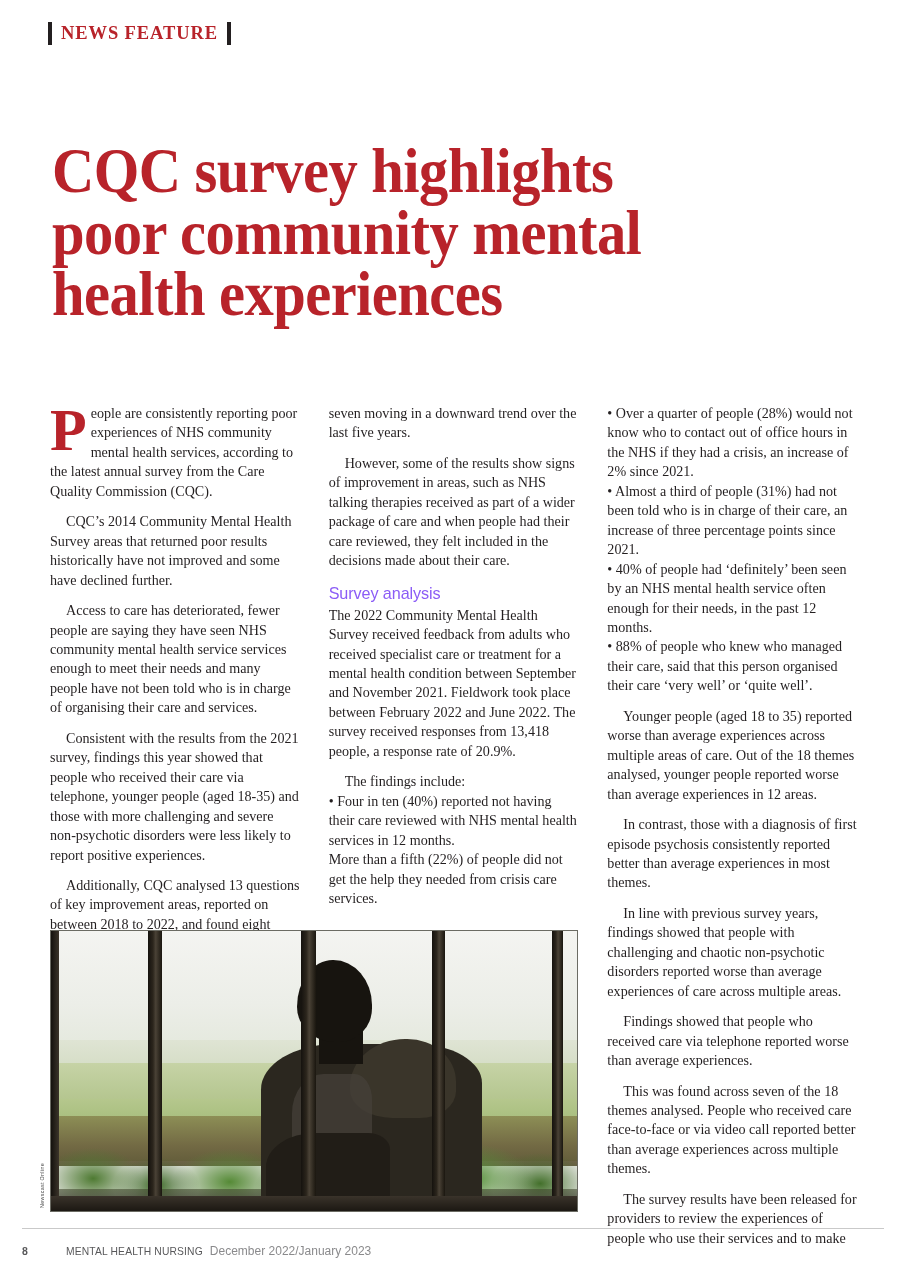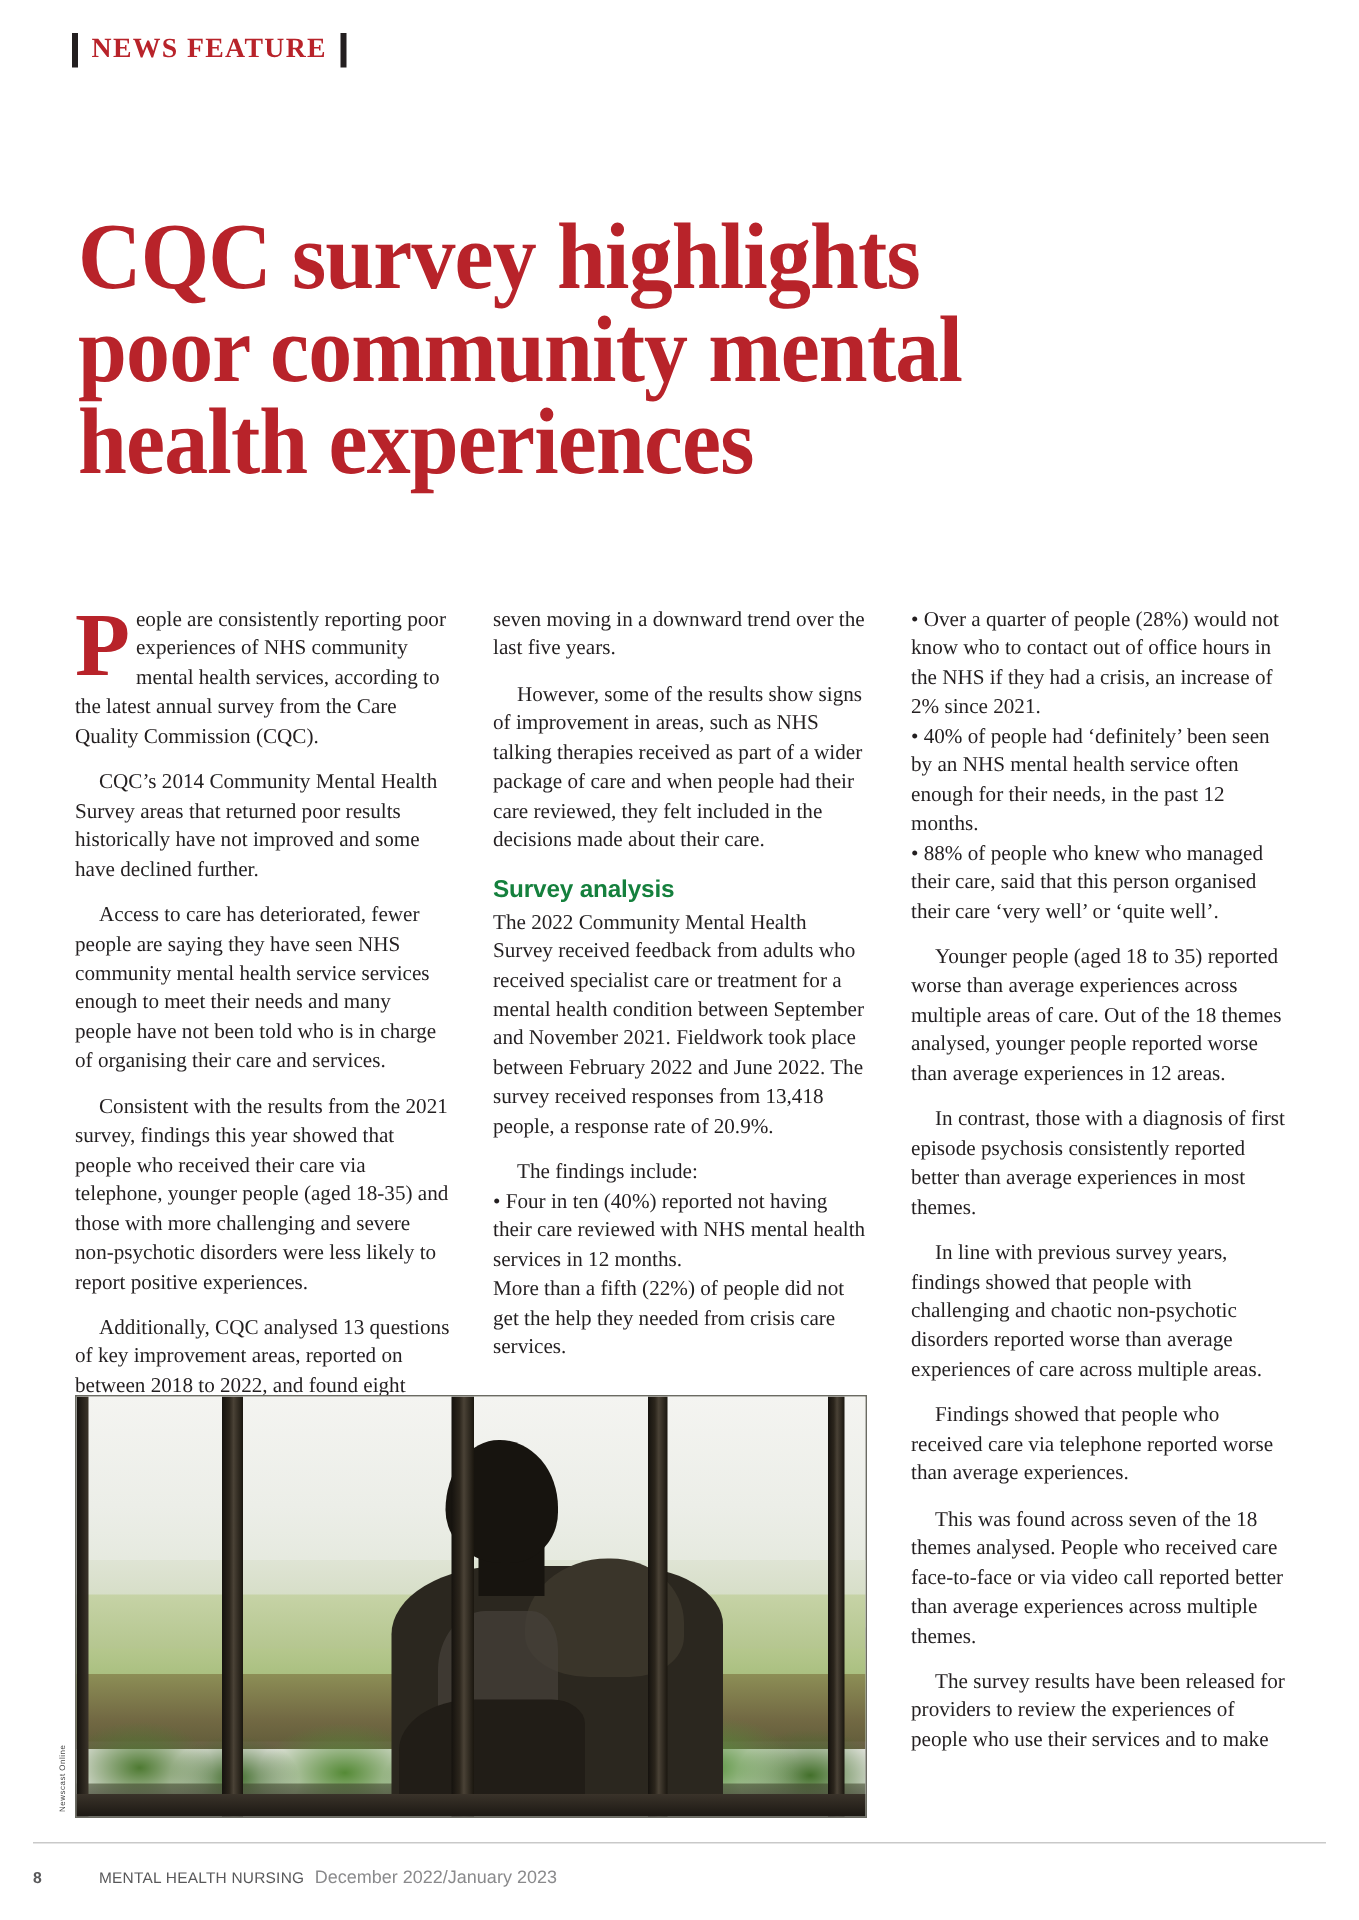--- a/index.html
+++ b/index.html
@@ -83,24 +83,24 @@
     font-weight:bold;
     font-size:60px;
     line-height:47px;
     padding:2px 4px 0 0;
     margin-top:1px;
   }
 
   
   .subhead {
     font-family:"Liberation Sans", sans-serif;
-    font-weight:bold;
+    font-weight:normal;
     font-size:16.2px;
     line-height:19px;
-    color:#15803d;
+    color:#8b5cf6;
     margin-top:13px;
     margin-bottom:3px;
     letter-spacing:-0.1px;
   }
 
   
   .photo-wrap {
     position:absolute;
     left:50px; top:930px;
     width:528px; height:282px;
@@ -278,20 +278,21 @@
       <p class="indent">However, some of the results show signs of improvement in areas, such as NHS talking therapies received as part of a wider package of care and when people had their care reviewed, they felt included in the decisions made about their care.</p>
       <h2 class="subhead">Survey analysis</h2>
       <p>The 2022 Community Mental Health Survey received feedback from adults who received specialist care or treatment for a mental health condition between September and November 2021. Fieldwork took place between February 2022 and June 2022. The survey received responses from 13,418 people, a response rate of 20.9%.</p>
       <p class="indent">The findings include:</p>
       <p class="bullet">• Four in ten (40%) reported not having their care reviewed with NHS mental health services in 12 months.</p>
       <p>More than a fifth (22%) of people did not get the help they needed from crisis care services.</p>
     </div>
 
     <div class="col">
       <p class="bullet">• Over a quarter of people (28%) would not know who to contact out of office hours in the NHS if they had a crisis, an increase of 2% since 2021.</p>
+      <p class="bullet">• Almost a third of people (31%) had not been told who is in charge of their care, an increase of three percentage points since 2021.</p>
       <p class="bullet">• 40% of people had ‘definitely’ been seen by an NHS mental health service often enough for their needs, in the past 12 months.</p>
       <p class="bullet">• 88% of people who knew who managed their care, said that this person organised their care ‘very well’ or ‘quite well’.</p>
       <p class="indent">Younger people (aged 18 to 35) reported worse than average experiences across multiple areas of care. Out of the 18 themes analysed, younger people reported worse than average experiences in 12 areas.</p>
       <p class="indent">In contrast, those with a diagnosis of first episode psychosis consistently reported better than average experiences in most themes.</p>
       <p class="indent">In line with previous survey years, findings showed that people with challenging and chaotic non-psychotic disorders reported worse than average experiences of care across multiple areas.</p>
       <p class="indent">Findings showed that people who received care via telephone reported worse than average experiences.</p>
       <p class="indent">This was found across seven of the 18 themes analysed. People who received care face-to-face or via video call reported better than average experiences across multiple themes.</p>
       <p class="indent">The survey results have been released for providers to review the experiences of people who use their services and to make</p>
     </div>
   </div>

